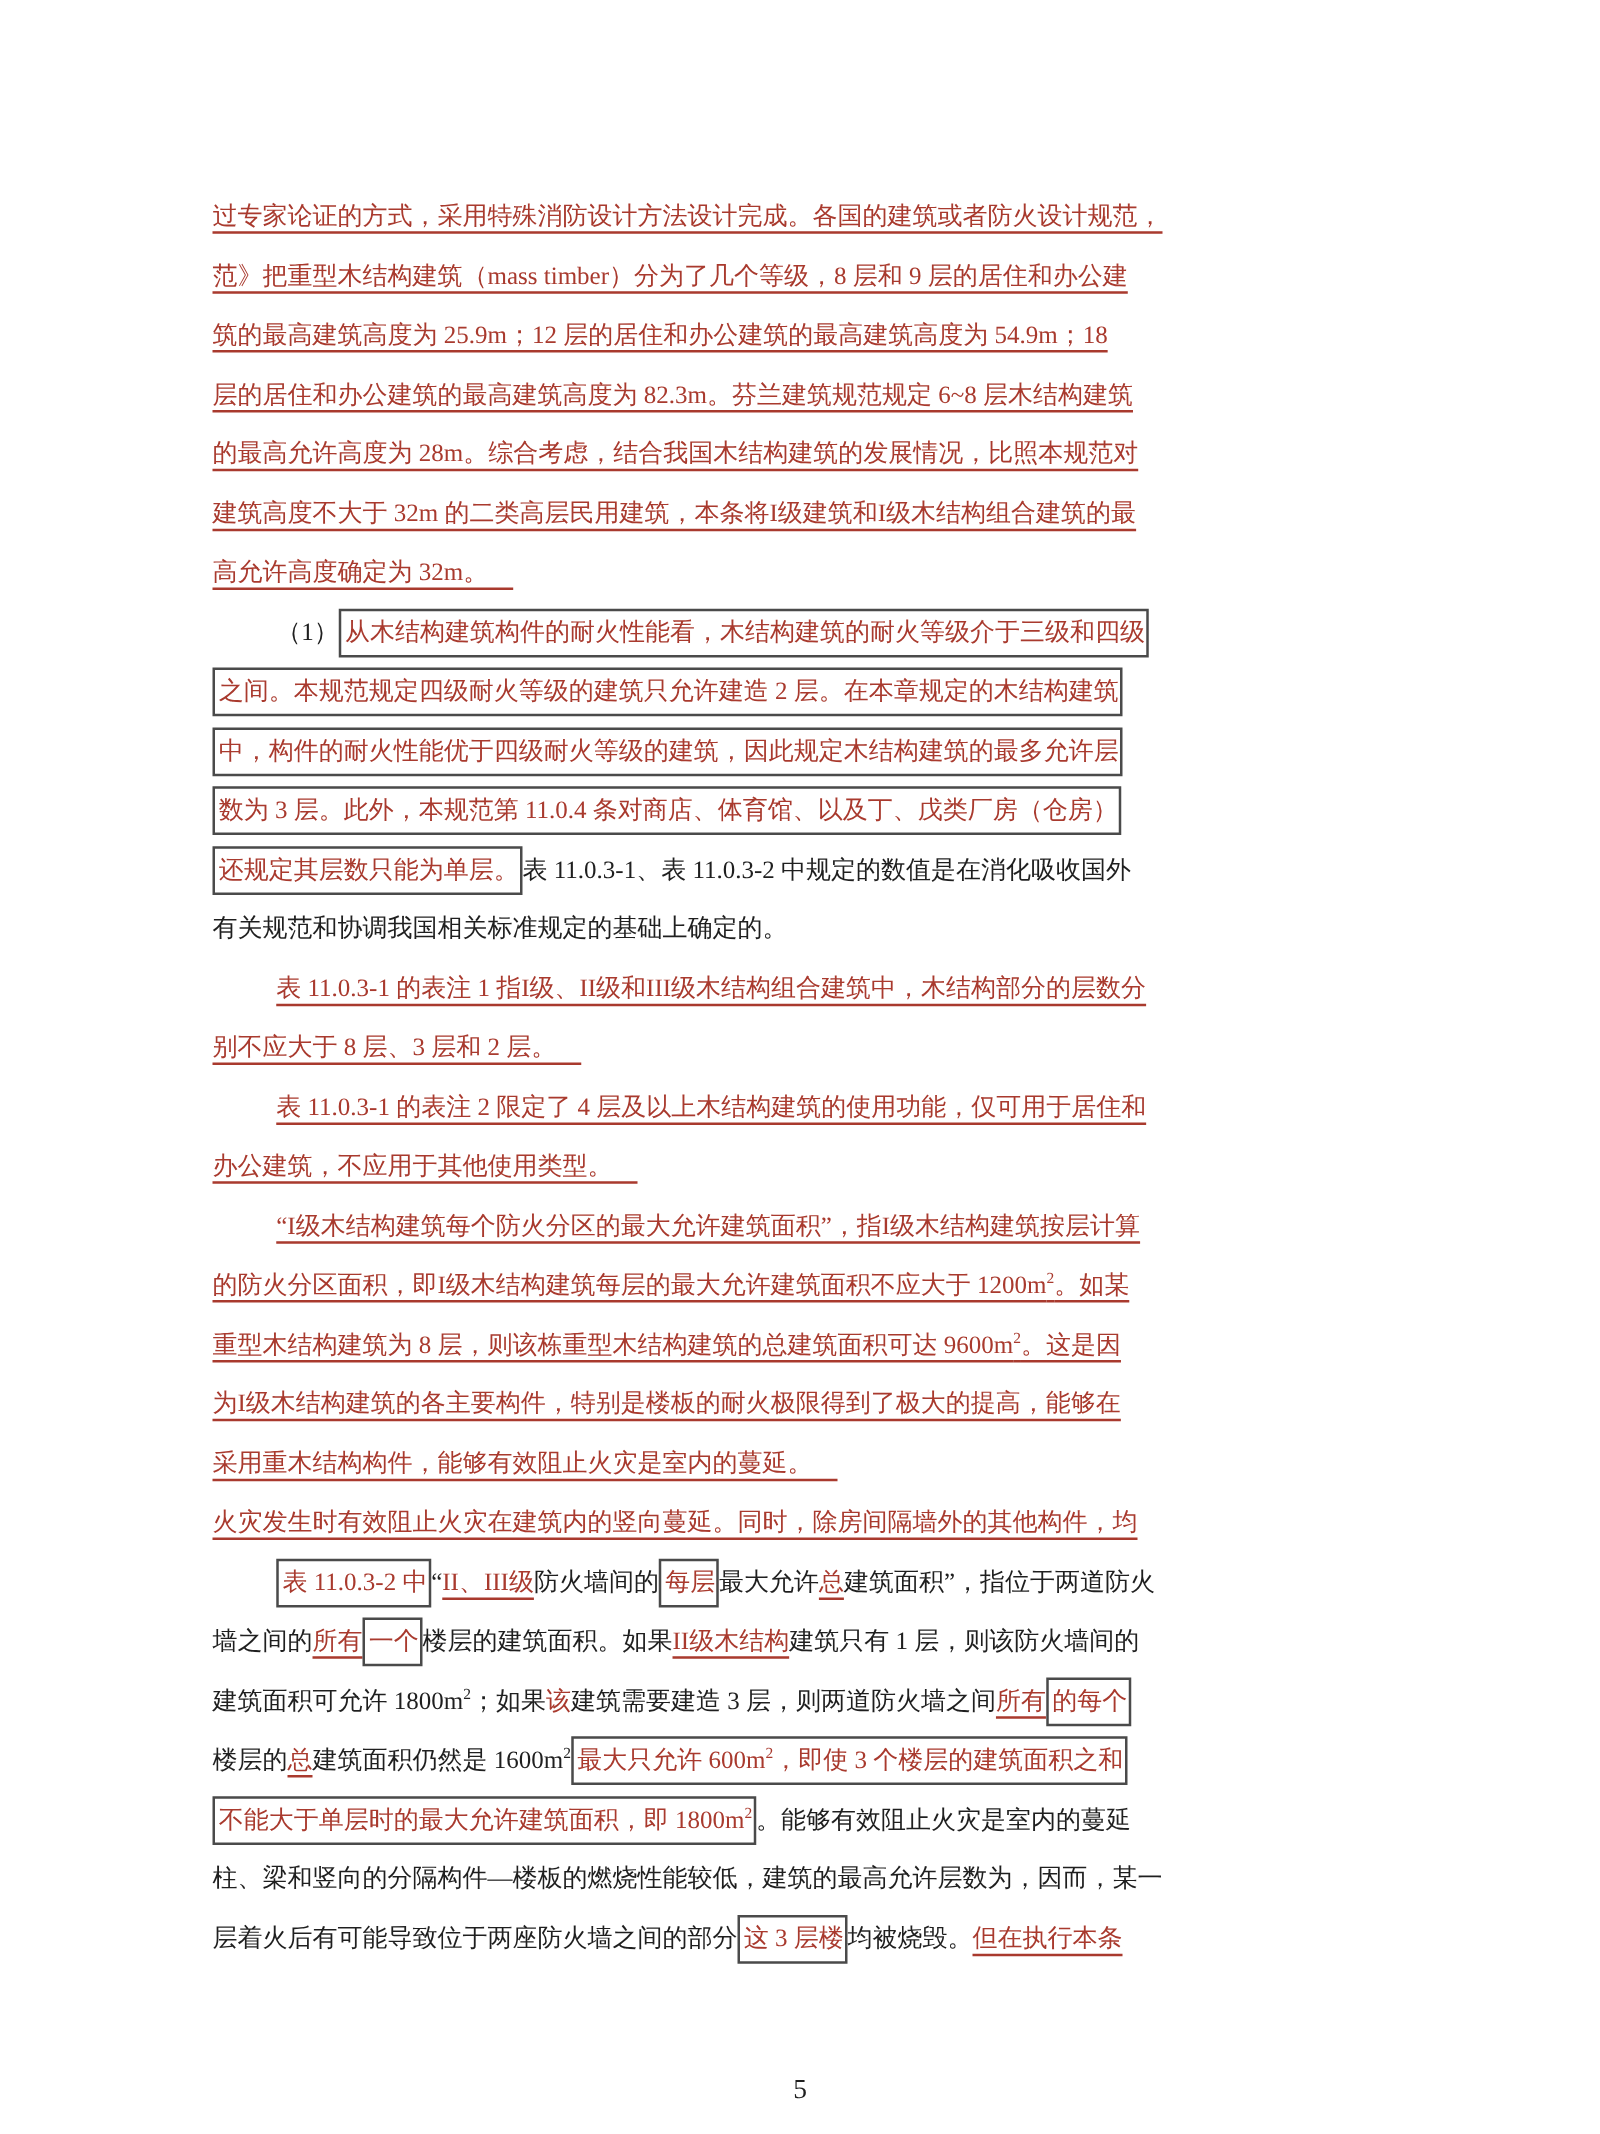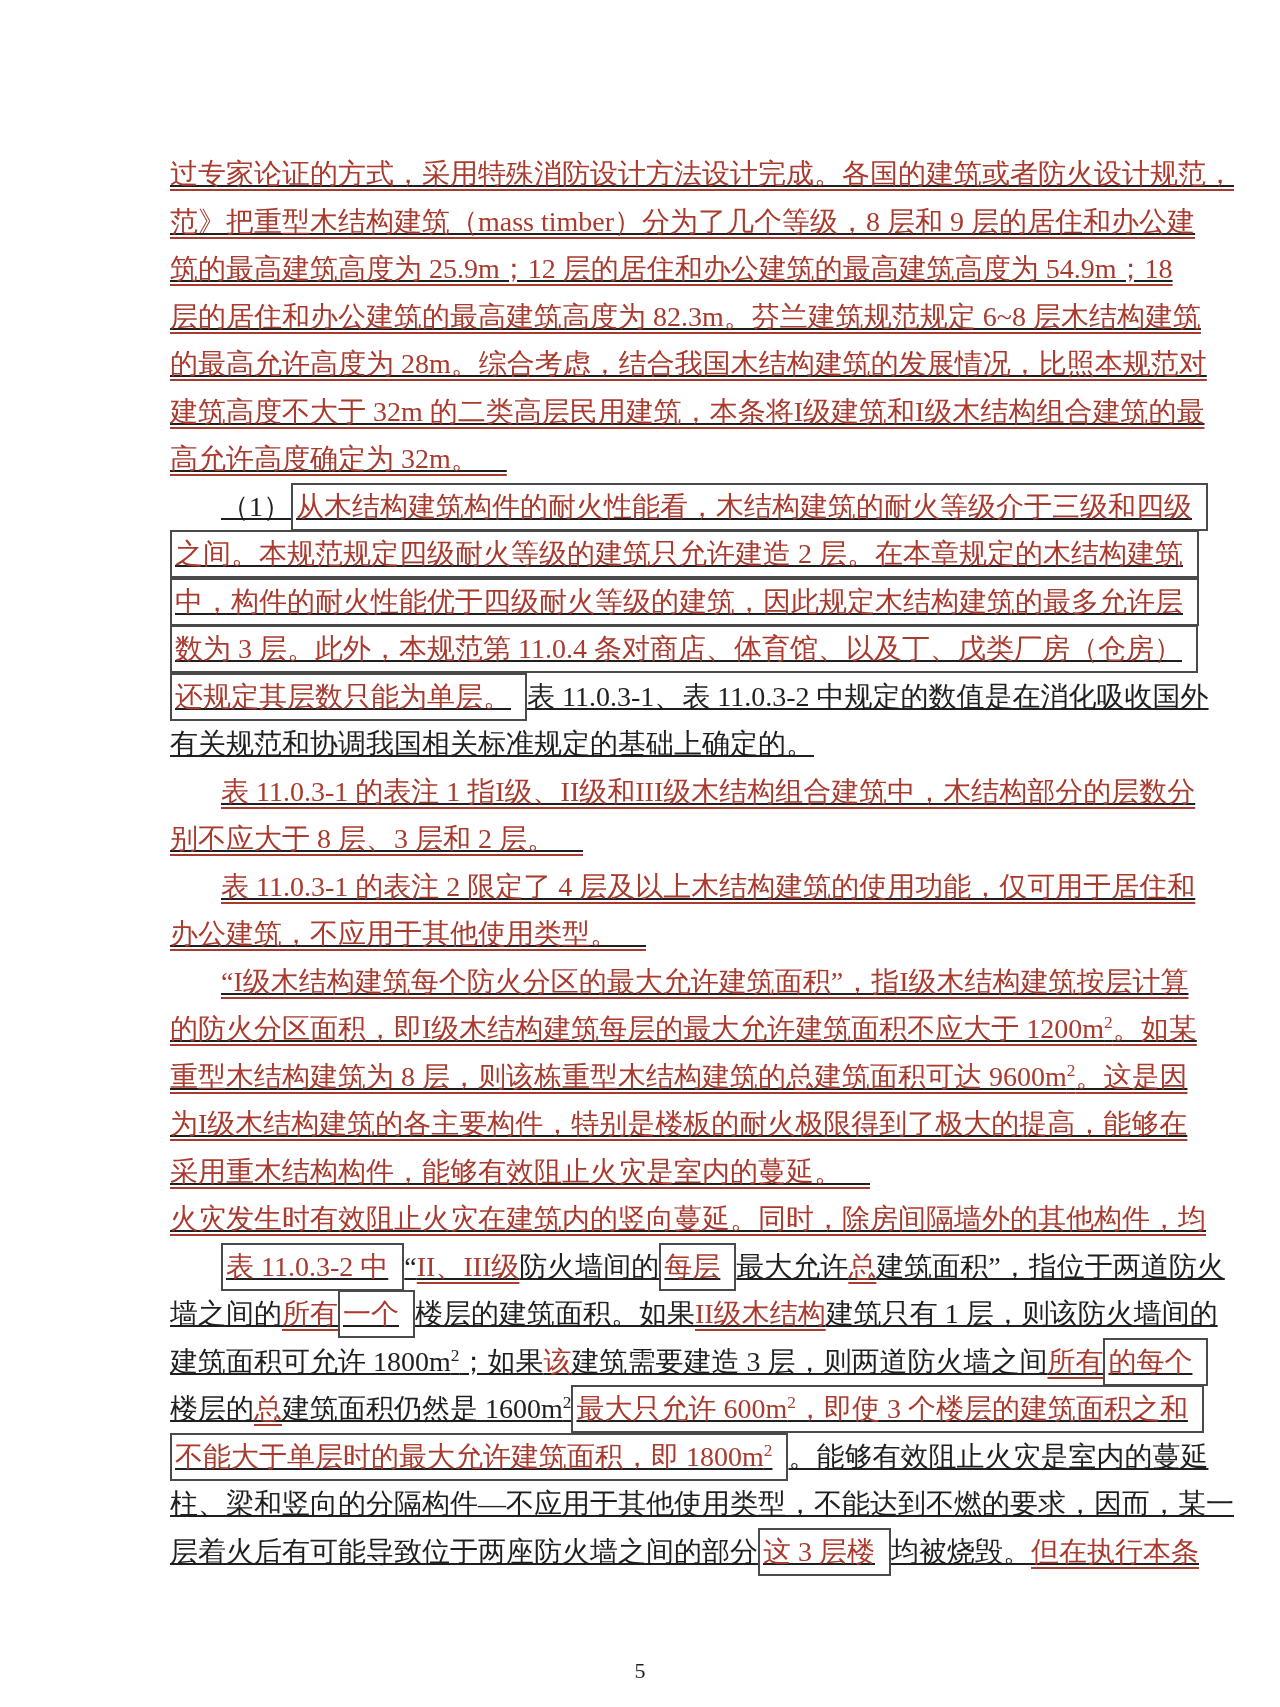--- a/index.html
+++ b/index.html
@@ -21,40 +21,39 @@
   }
   .text-block {
     position: absolute;
     left: 170px;
     top: 150px;
     width: 952px;
   }
   .line {
     height: 47.5px;
     line-height: 47.5px;
-    font-size: 28px;
+    font-size: 20px;
     white-space: nowrap;
     color: var(--ink, #1f1f1f);
-    text-decoration: underline;
   }
   .line.ind {
     padding-left: 51px;
   }
   .s-k { color: var(--ink, #1f1f1f); }
   .s-r { color: var(--red, #a93a2e); }
   .s-ru {
     color: var(--red, #a93a2e);
     text-decoration: underline;
     text-decoration-thickness: 2px;
     text-underline-offset: 6px;
   }
   .s-rb {
     color: var(--red, #a93a2e);
     border: 2px solid var(--border, #4a4a4a);
-    padding: 6px 14px 7px 3px;
+    padding: 6px 1px 7px 3px;
   }
   .sup {
     vertical-align: super;
     font-size: 0.62em;
     line-height: 0;
   }
   .page-number {
     position: absolute;
     left: 0;
     top: 1658px;
@@ -90,17 +89,17 @@
       <div class="line"><span class="s-ru"><span>的防火分区面积，即I级木结构建筑每层的最大允许建筑面积不应大于 1200m</span><span class="sup">2</span><span>。如某</span></span></div>
       <div class="line"><span class="s-ru"><span>重型木结构建筑为 8 层，则该栋重型木结构建筑的总建筑面积可达 9600m</span><span class="sup">2</span><span>。这是因</span></span></div>
       <div class="line"><span class="s-ru">为I级木结构建筑的各主要构件，特别是楼板的耐火极限得到了极大的提高，能够在</span></div>
       <div class="line"><span class="s-ru">采用重木结构构件，能够有效阻止火灾是室内的蔓延。　</span></div>
       <div class="line"><span class="s-ru">火灾发生时有效阻止火灾在建筑内的竖向蔓延。同时，除房间隔墙外的其他构件，均</span></div>
       <div class="line ind"><span class="s-rb">表 11.0.3-2 中</span><span class="s-k">“</span><span class="s-ru">II、III级</span><span class="s-k">防火墙间的</span><span class="s-rb">每层</span><span class="s-k">最大允许</span><span class="s-ru">总</span><span class="s-k">建筑面积”，指位于两道防火</span></div>
       <div class="line"><span class="s-k">墙之间的</span><span class="s-ru">所有</span><span class="s-rb">一个</span><span class="s-k">楼层的建筑面积。如果</span><span class="s-ru">II级木结构</span><span class="s-k">建筑只有 1 层，则该防火墙间的</span></div>
       <div class="line"><span class="s-k"><span>建筑面积可允许 1800m</span><span class="sup">2</span><span>；如果</span></span><span class="s-r">该</span><span class="s-k">建筑需要建造 3 层，则两道防火墙之间</span><span class="s-ru">所有</span><span class="s-rb">的每个</span></div>
       <div class="line"><span class="s-k">楼层的</span><span class="s-ru">总</span><span class="s-k"><span>建筑面积仍然是 1600m</span><span class="sup">2</span></span><span class="s-rb"><span>最大只允许 600m</span><span class="sup">2</span><span>，即使 3 个楼层的建筑面积之和</span></span></div>
       <div class="line"><span class="s-rb"><span>不能大于单层时的最大允许建筑面积，即 1800m</span><span class="sup">2</span></span><span class="s-k">。能够有效阻止火灾是室内的蔓延</span></div>
-      <div class="line"><span class="s-k">柱、梁和竖向的分隔构件—不应用于其他使用类型，不能达到不燃的要求，因而，某一</span></div>
+      <div class="line"><span class="s-k">柱、梁和竖向的分隔构件—楼板的燃烧性能较低，建筑的最高允许层数为，因而，某一</span></div>
       <div class="line"><span class="s-k">层着火后有可能导致位于两座防火墙之间的部分</span><span class="s-rb">这 3 层楼</span><span class="s-k">均被烧毁。</span><span class="s-ru">但在执行本条</span></div>
     </div>
   <div class="page-number">5</div>
 </div>
 
 </body></html>

